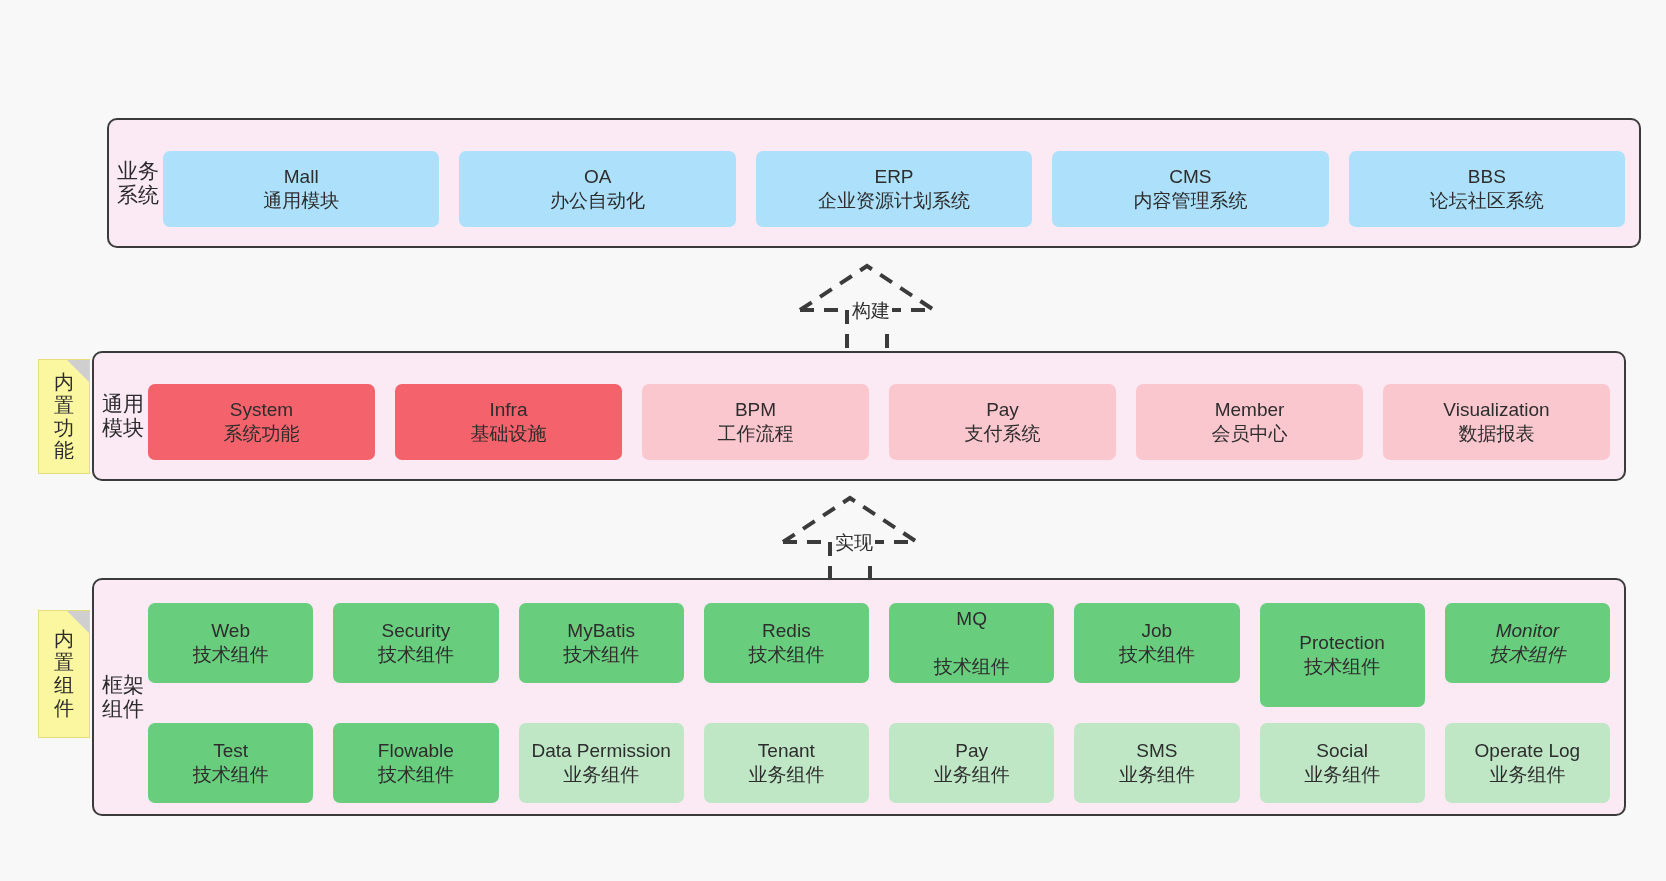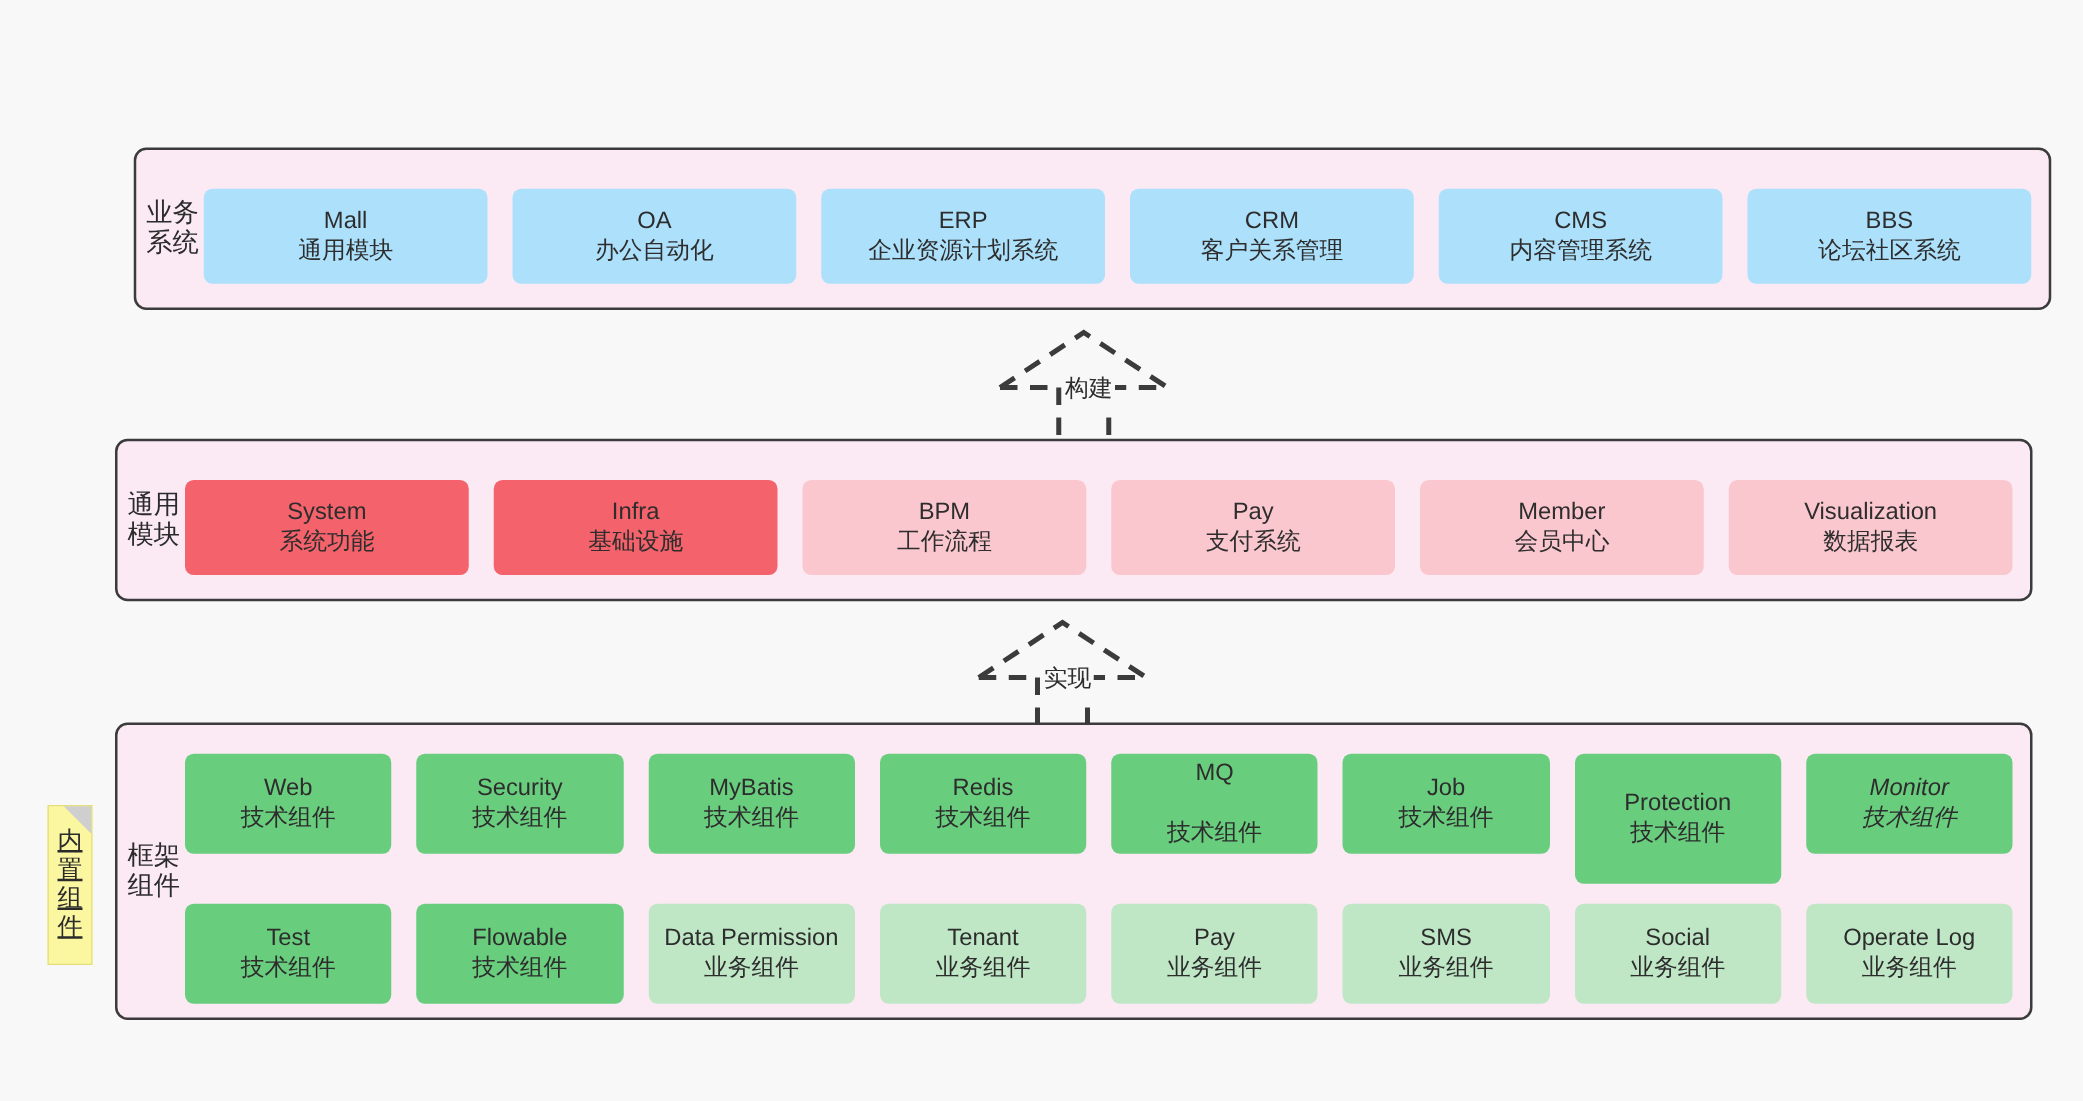--- a/index.html
+++ b/index.html
@@ -113,44 +113,44 @@
         </div>
         <div class="cell" style="height: 76px; background: rgb(172, 224, 251);">
           <span class="l1">OA</span>
           <span class="l2">办公自动化</span>
         </div>
         <div class="cell" style="height: 76px; background: rgb(172, 224, 251);">
           <span class="l1">ERP</span>
           <span class="l2">企业资源计划系统</span>
         </div>
         <div class="cell" style="height: 76px; background: rgb(172, 224, 251);">
-          <span class="l1">CRM</span>
-          <span class="l2">客户关系管理</span>
-        </div>
-        <div class="cell" style="height: 76px; background: rgb(172, 224, 251);">
           <span class="l1">CMS</span>
           <span class="l2">内容管理系统</span>
         </div>
         <div class="cell" style="height: 76px; background: rgb(172, 224, 251);">
           <span class="l1">BBS</span>
           <span class="l2">论坛社区系统</span>
         </div>
       </div>
     </div>
   </div>
 
   <div class="connector" id="conn-build" style="left:792px; top:258px; width:150px; height:92px;">
     <svg width="150" height="92" viewBox="0 0 150 92">
       <path d="M 8 52 L 75 8 L 142 52" fill="none" stroke="#3b3b3b" stroke-width="4" stroke-dasharray="14,10" stroke-linecap="butt"></path>
       <path d="M 8 52 L 55 52 M 95 52 L 142 52" fill="none" stroke="#3b3b3b" stroke-width="4" stroke-dasharray="14,10"></path>
       <path d="M 55 52 L 55 90 M 95 52 L 95 90" fill="none" stroke="#3b3b3b" stroke-width="4" stroke-dasharray="14,10"></path>
     </svg>
     <span class="conn-label" style="left:58px; top:40px;">构建</span>
   </div>
 
+  <div class="note" id="note-builtin-function" style="left:38px; top:359px; width:52px; height:115px;">
+    <span class="fold"></span>
+    <span class="note-text">内置功能</span>
+  </div>
 
   <div class="layer" id="layer-common-module" style="left:92px; top:351px; width:1534px; height:130px;">
     <div class="layer-label">通用模块</div>
     <div class="layer-body">
       <div class="row">
         <div class="cell" style="height: 76px; background: rgb(244, 98, 107);">
           <span class="l1">System</span>
           <span class="l2">系统功能</span>
         </div>
         <div class="cell" style="height: 76px; background: rgb(244, 98, 107);">
@@ -179,21 +179,21 @@
 
   <div class="connector" id="conn-implement" style="left:775px; top:490px; width:150px; height:92px;">
     <svg width="150" height="92" viewBox="0 0 150 92">
       <path d="M 8 52 L 75 8 L 142 52" fill="none" stroke="#3b3b3b" stroke-width="4" stroke-dasharray="14,10" stroke-linecap="butt"></path>
       <path d="M 8 52 L 55 52 M 95 52 L 142 52" fill="none" stroke="#3b3b3b" stroke-width="4" stroke-dasharray="14,10"></path>
       <path d="M 55 52 L 55 90 M 95 52 L 95 90" fill="none" stroke="#3b3b3b" stroke-width="4" stroke-dasharray="14,10"></path>
     </svg>
     <span class="conn-label" style="left:58px; top:40px;">实现</span>
   </div>
 
-  <div class="note" id="note-builtin-component" style="left:38px; top:644px; width:36px; height:128px;text-decoration:underline;">
+  <div class="note" id="note-builtin-component" style="left:38px; top:610px; width:52px; height:128px;">
     <span class="fold"></span>
     <span class="note-text">内置组件</span>
   </div>
 
   <div class="layer" id="layer-framework-component" style="left:92px; top:578px; width:1534px; height:238px;">
     <div class="layer-label">框架组件</div>
     <div class="layer-body">
 
       <div class="row">
         <div class="cell" style="height: 80px; background: rgb(105, 205, 126);">

